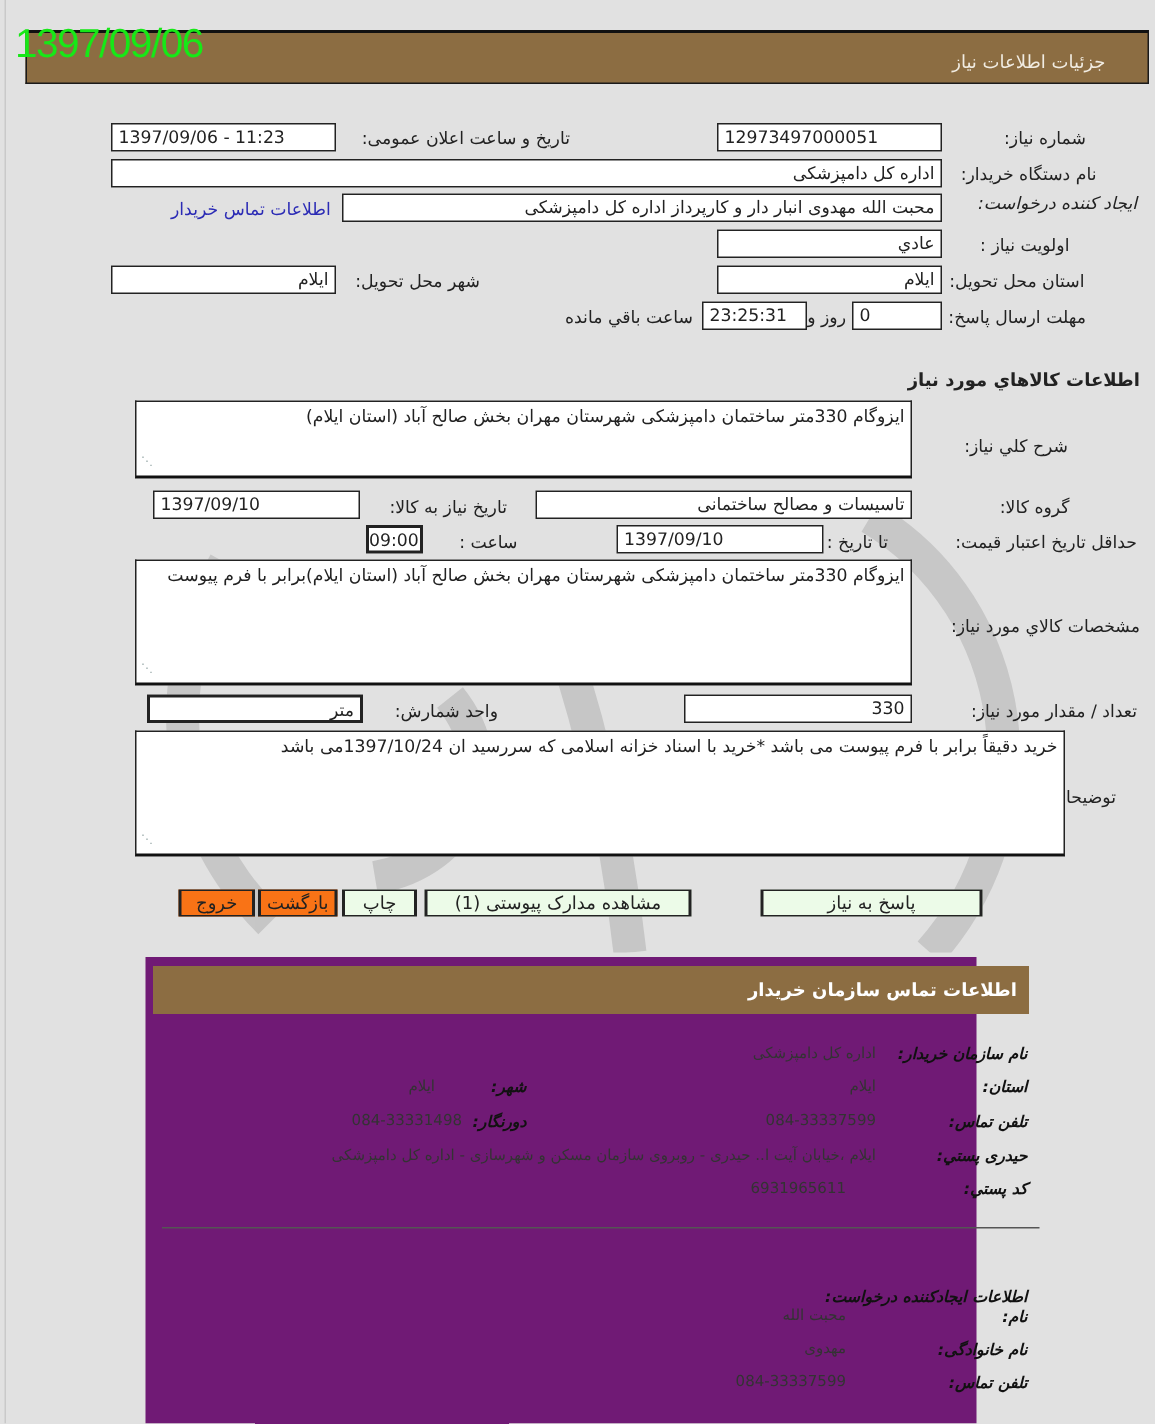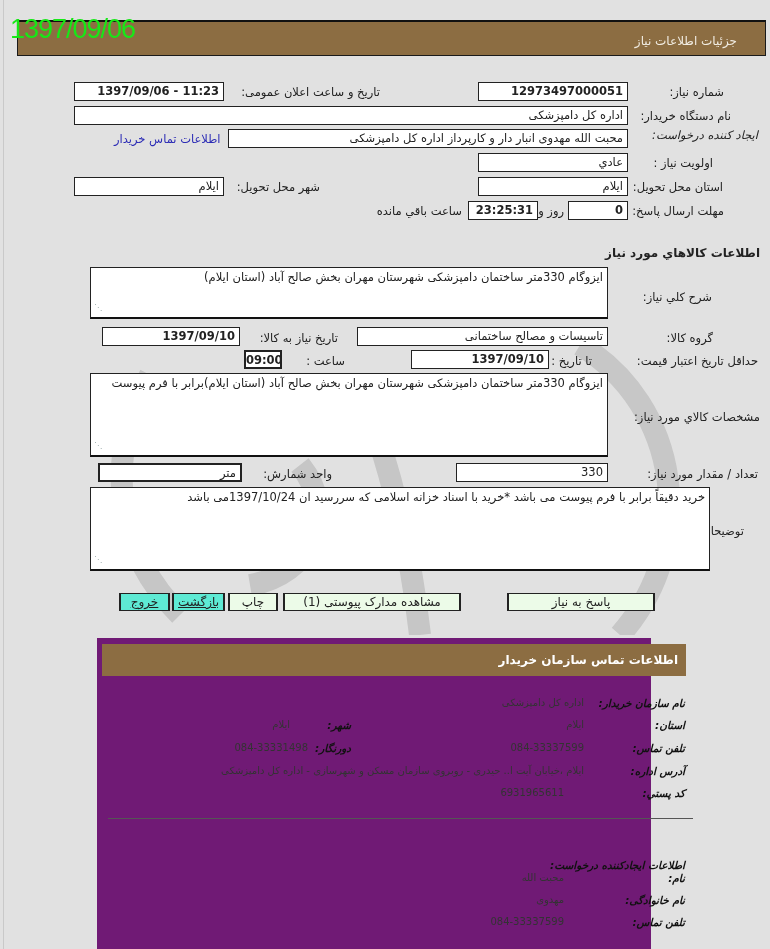--- a/index.html
+++ b/index.html
@@ -4,29 +4,29 @@
 <style>
   html,body{margin:0;padding:0;}
   body{width:770px;height:949px;background:#e1e1e1;font-family:"DejaVu Sans",sans-serif;font-size:11px;color:#222;position:relative;overflow:hidden;direction:ltr;}
   .abs{position:absolute;}
   .lborder{position:absolute;left:3px;top:0;width:1px;height:949px;background:#c9c9c9;}
   .header{left:17px;top:20px;width:749px;height:36px;background:#8c6d42;border:1px solid #1a1a1a;border-top:2px solid #111;box-sizing:border-box;}
   .header-title{right:28px;top:12px;color:#f1ece2;font-size:12px;direction:rtl;}
   .stamp{left:10px;top:14px;color:#17e817;font-family:"Liberation Sans",sans-serif;font-size:27px;letter-spacing:-1px;}
   .lbl{direction:rtl;text-align:right;white-space:nowrap;font-size:11.5px;color:#222;}
   .box{background:#fff;border:1px solid #222;box-sizing:border-box;height:19px;font-size:11.5px;line-height:17px;padding:0 4px;white-space:nowrap;overflow:hidden;}
-  .box.c{text-align:right;font-weight:bold;}
+  .box.c{text-align:left;}
   .box.r{text-align:right;direction:rtl;}
   .tarea{background:#fff;border:1px solid #222;border-bottom:2px solid #111;box-sizing:border-box;direction:rtl;text-align:right;padding:2px 4px;font-size:11.5px;line-height:15px;}
   .grip{position:absolute;left:3px;bottom:2px;color:#9aa;font-size:8px;}
   .section{direction:rtl;font-weight:bold;font-size:12px;color:#222;}
   .link{color:#2b2bb5;direction:rtl;font-size:11.5px;cursor:pointer;}
   .btn{position:absolute;top:593px;height:18px;box-sizing:border-box;border:1px solid #222;border-right:2px solid #222;border-left:2px solid #222;font-size:12px;line-height:16px;text-align:center;direction:rtl;cursor:pointer;}
   .btn.g{background:#ecfbe8;}
-  .btn.p{background:#5eead4;text-decoration:underline;}
+  .btn.p{background:#f97316;}
   .panel{left:97px;top:638px;width:554px;height:311px;background:#701a75;}
   .panel-head{position:absolute;left:5px;top:6px;width:584px;height:32px;background:#8c6d42;}
   .panel-title{position:absolute;right:8px;top:9px;color:#fff;font-weight:bold;font-size:12px;direction:rtl;}
   .pl{position:absolute;direction:rtl;font-weight:bold;font-size:10.5px;color:#111;white-space:nowrap;font-style:italic;}
   .pv{position:absolute;direction:rtl;font-size:10px;color:#333;white-space:nowrap;}
   .hr{position:absolute;left:12px;top:824px;width:580px;height:1px;background:#555;}
   .wm{position:absolute;left:60px;top:345px;width:700px;height:290px;pointer-events:none;}
 </style>
 </head>
 <body>
@@ -128,21 +128,21 @@
 <div class="pl" style="right:85px;top:719px;">استان:</div>
 <div class="pv" style="right:186px;top:719px;">ایلام</div>
 <div class="pl" style="right:419px;top:719px;">شهر:</div>
 <div class="pv" style="right:480px;top:719px;">ایلام</div>
 
 <div class="pl" style="right:85px;top:742px;">تلفن تماس:</div>
 <div class="pv" style="right:186px;top:742px;">084-33337599</div>
 <div class="pl" style="right:419px;top:742px;">دورنگار:</div>
 <div class="pv" style="right:462px;top:742px;">084-33331498</div>
 
-<div class="pl" style="right:85px;top:765px;">آدرس اداره:</div>
+<div class="pl" style="right:85px;top:765px;">حیدری پستي:</div>
 <div class="pv" style="right:186px;top:765px;">ایلام ،خیابان آیت ا.. حیدری - روبروی سازمان مسکن و شهرسازی - اداره کل دامپزشکی</div>
 
 <div class="pl" style="right:85px;top:787px;">کد پستي:</div>
 <div class="pv" style="right:206px;top:787px;">6931965611</div>
 
 <div class="hr" style="left:108px;width:585px;top:818px;"></div>
 
 <div class="pl" style="right:85px;top:859px;margin-left:36px;">اطلاعات ایجادکننده درخواست:</div>
 
 <div class="pl" style="right:85px;top:872px;">نام:</div>

